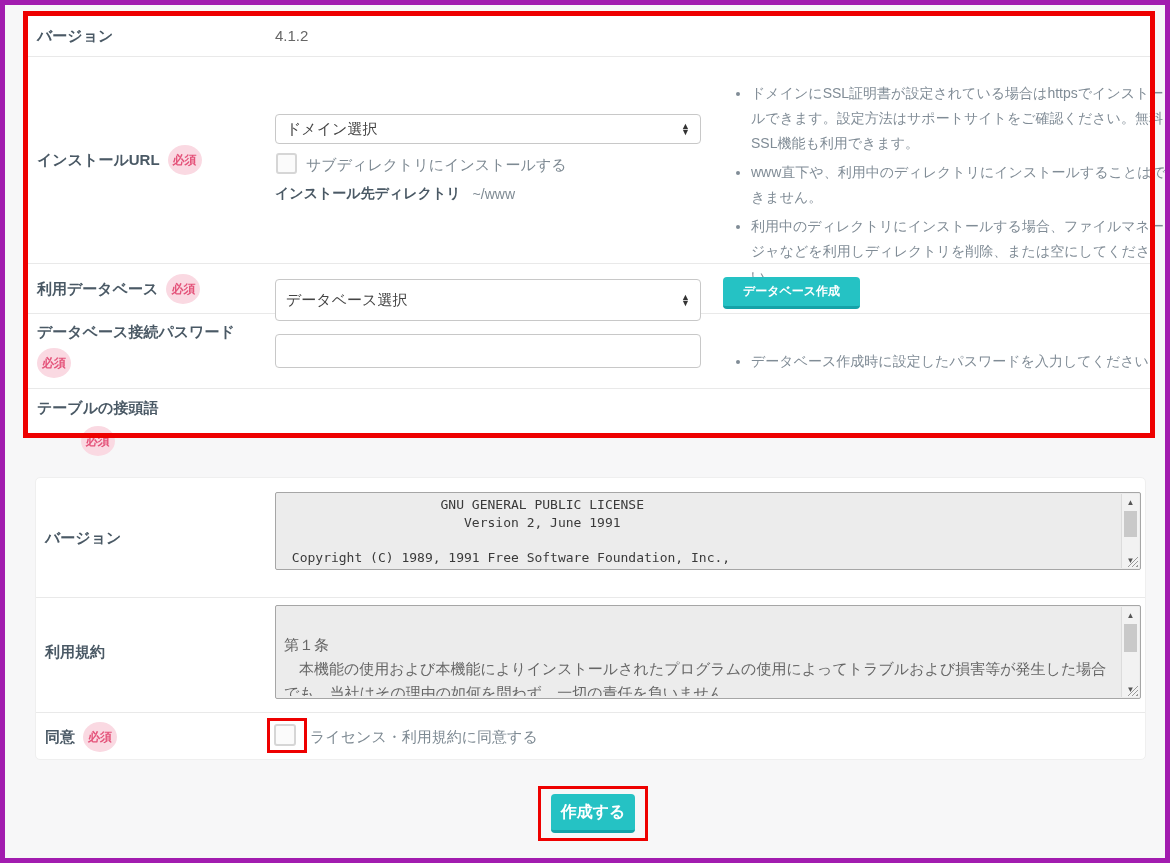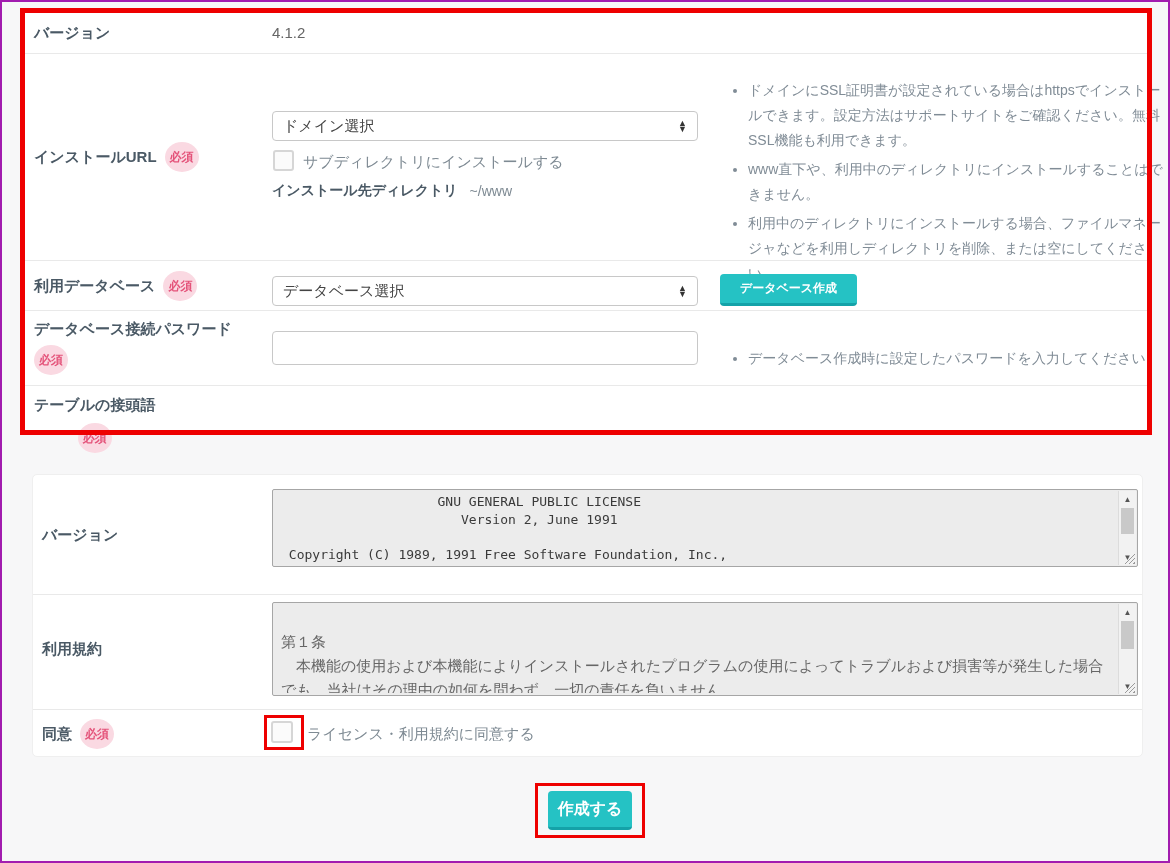--- a/index.html
+++ b/index.html
@@ -1,18 +1,18 @@
 <!DOCTYPE html>
 <html><head>
 <meta charset="utf-8">
 <style>
   html,body{margin:0;padding:0;background:#fff;}
   .stage{
     position:relative;width:1170px;height:863px;box-sizing:border-box;
-    background:#f7f7f8;border:2px solid #a21caf;overflow:hidden;
+    background:#f7f7f8;border:5px solid #a21caf;overflow:hidden;
     font-family:"Liberation Sans",sans-serif;
   }
   .abs{position:absolute;}
   .card{background:#ffffff;}
   .card2{border-radius:5px;border:1px solid #efefef;box-sizing:border-box;}
   .sep{position:absolute;height:1px;background:#e9e9e9;}
   .red-box{position:absolute;border:5px solid #ee0000;box-sizing:border-box;pointer-events:none;z-index:5;}
   .red-box-thin{position:absolute;border:3px solid #ee0000;box-sizing:border-box;pointer-events:none;z-index:5;}
   .label-row{display:flex;align-items:center;gap:8px;}
   .label{font-size:15px;font-weight:bold;color:#4a5965;white-space:nowrap;}
@@ -91,21 +91,21 @@
   <ul class="note-list abs" style="left:713px;top:60px;width:424px;">
     <li>ドメインにSSL証明書が設定されている場合はhttpsでインストールできます。設定方法はサポートサイトをご確認ください。無料SSL機能も利用できます。</li>
     <li>www直下や、利用中のディレクトリにインストールすることはできません。</li>
     <li>利用中のディレクトリにインストールする場合、ファイルマネージャなどを利用しディレクトリを削除、または空にしてください。</li>
   </ul>
 
   <div class="abs label-row" style="left:32px;top:269px;">
     <span class="label">利用データベース</span>
     <span class="req">必須</span>
   </div>
-  <div class="abs selectbox" style="left:270px;top:274px;width:426px;height:30px;">
+  <div class="abs selectbox" style="left:270px;top:274px;width:426px;height:42px;">
     <span>データベース選択</span>
     <span class="updown">
         <span>▲</span>
         <span>▼</span>
       </span>
   </div>
   <button class="btn btn-sm abs" style="left:718px;top:272px;width:137px;height:32px;">データベース作成</button>
 
   <div class="abs" style="left:32px;top:318px;">
     <div class="label">データベース接続パスワード</div>

